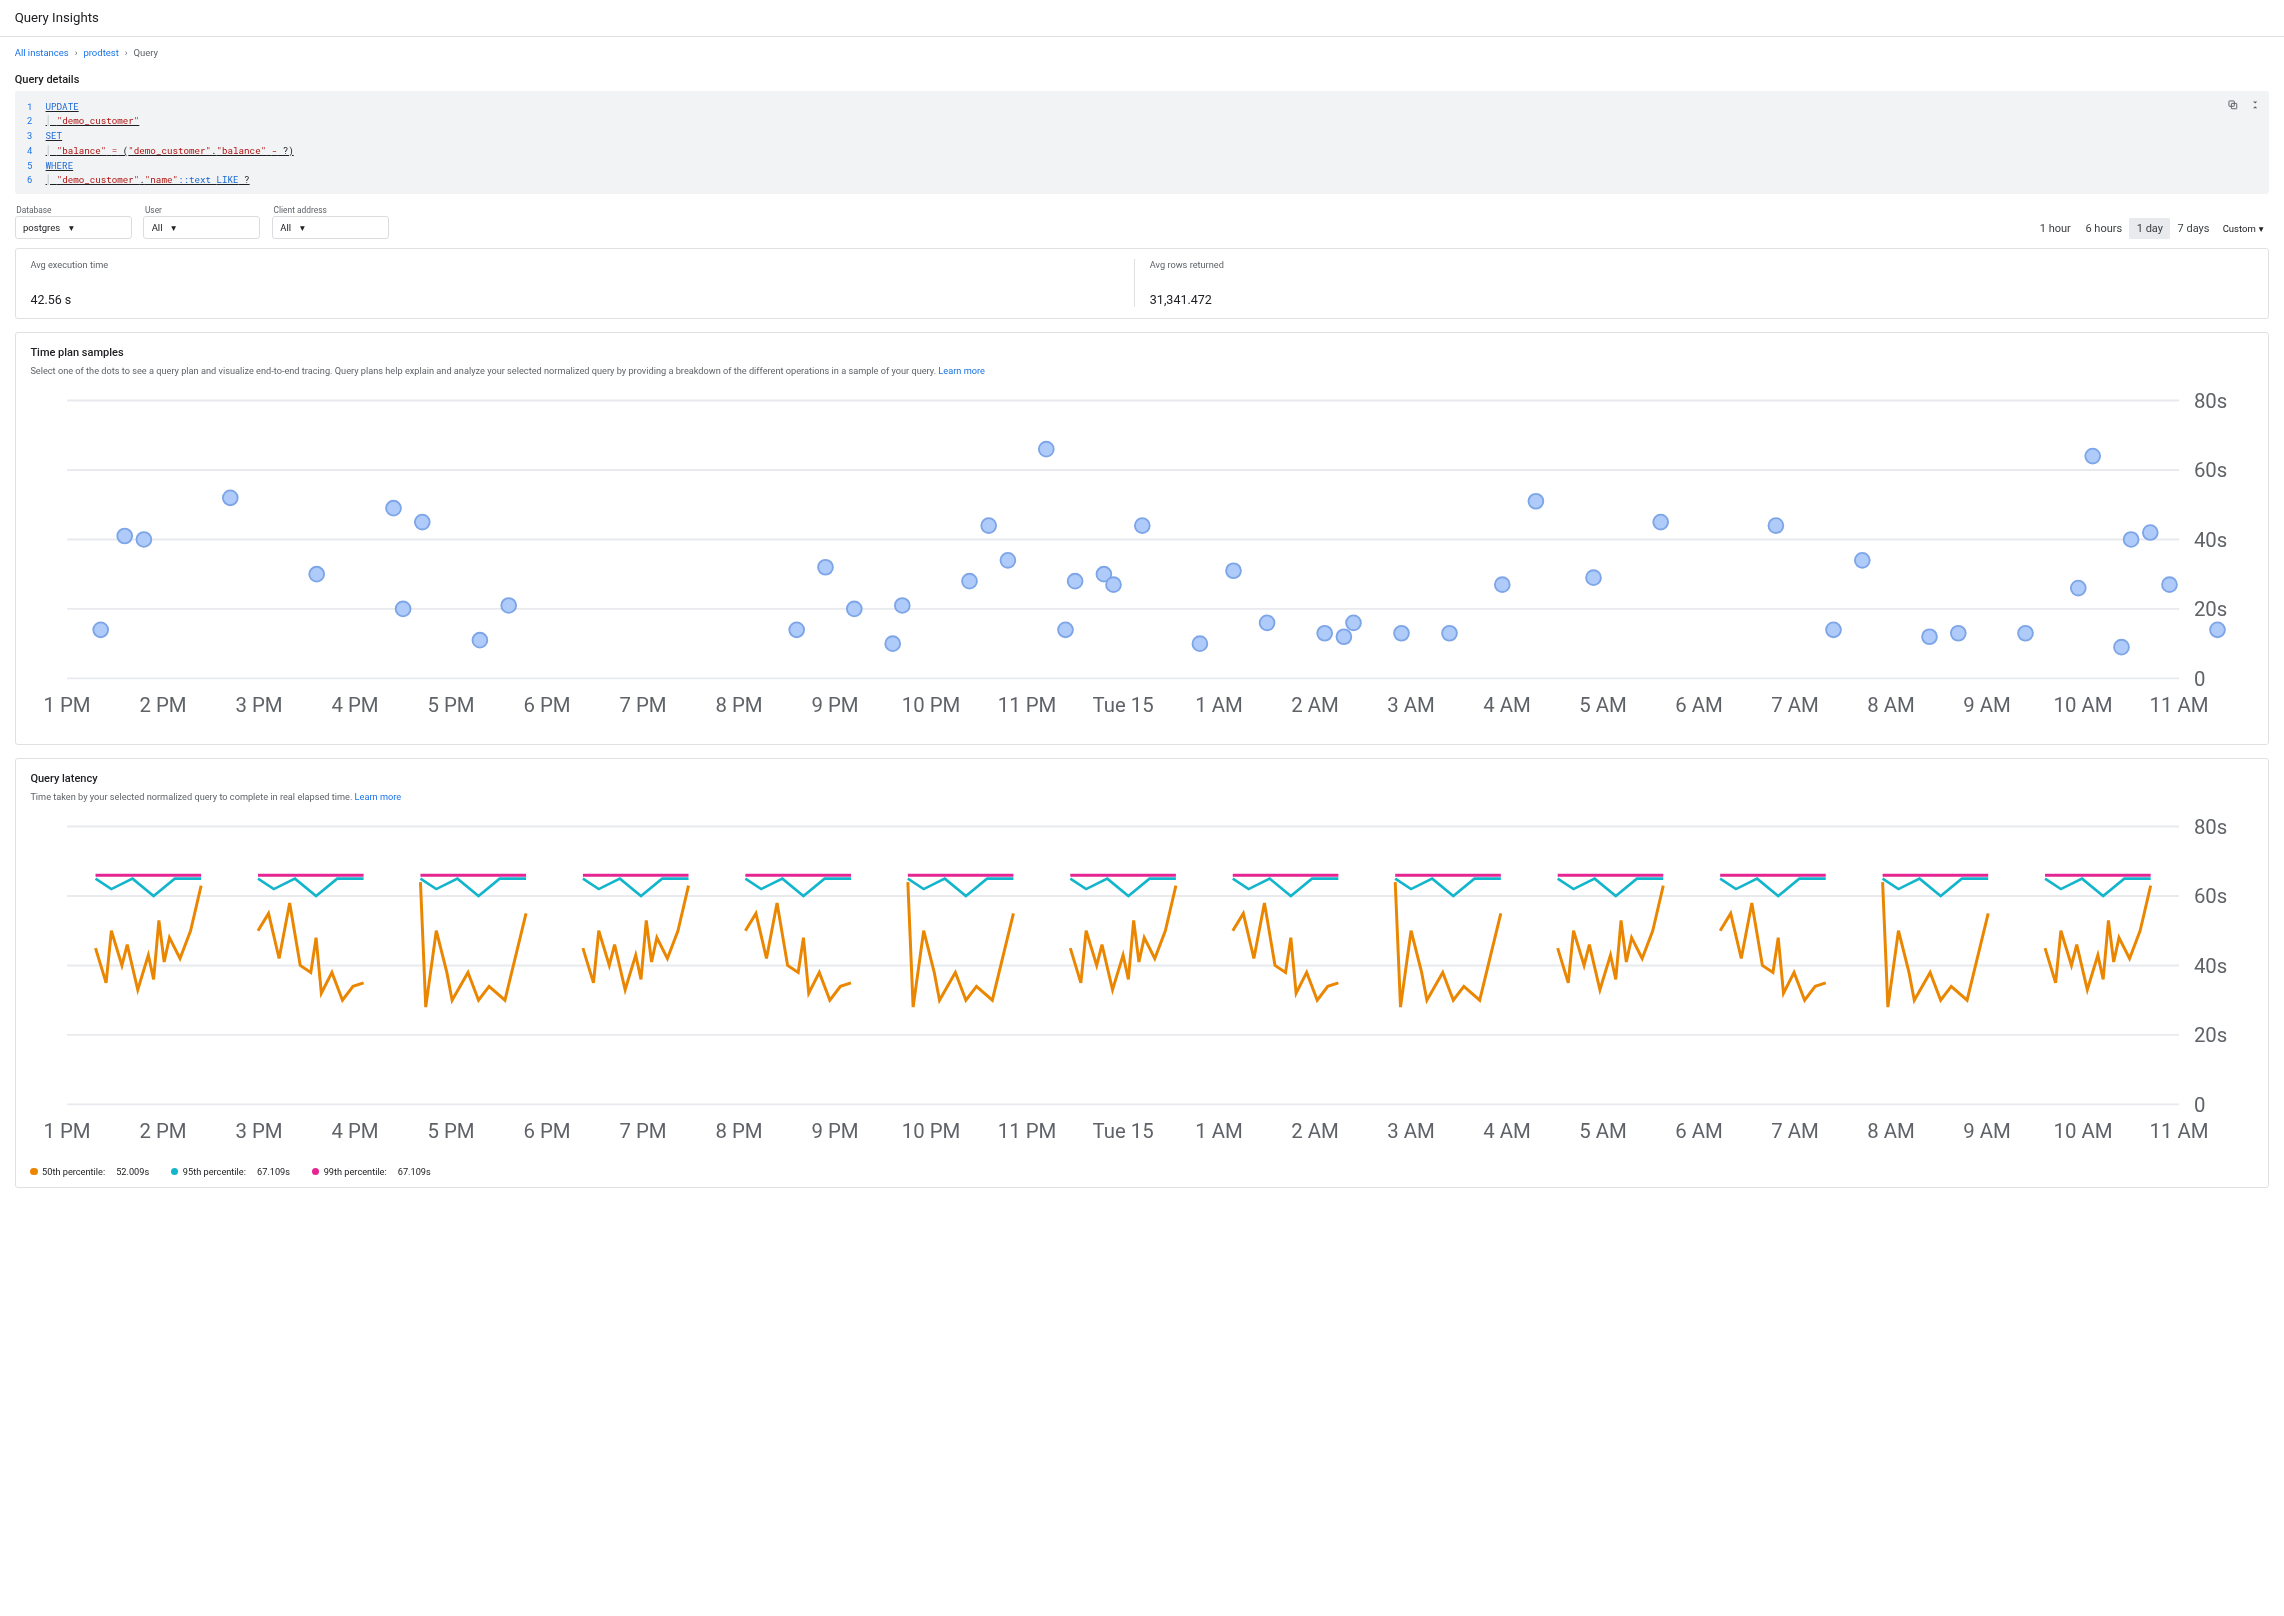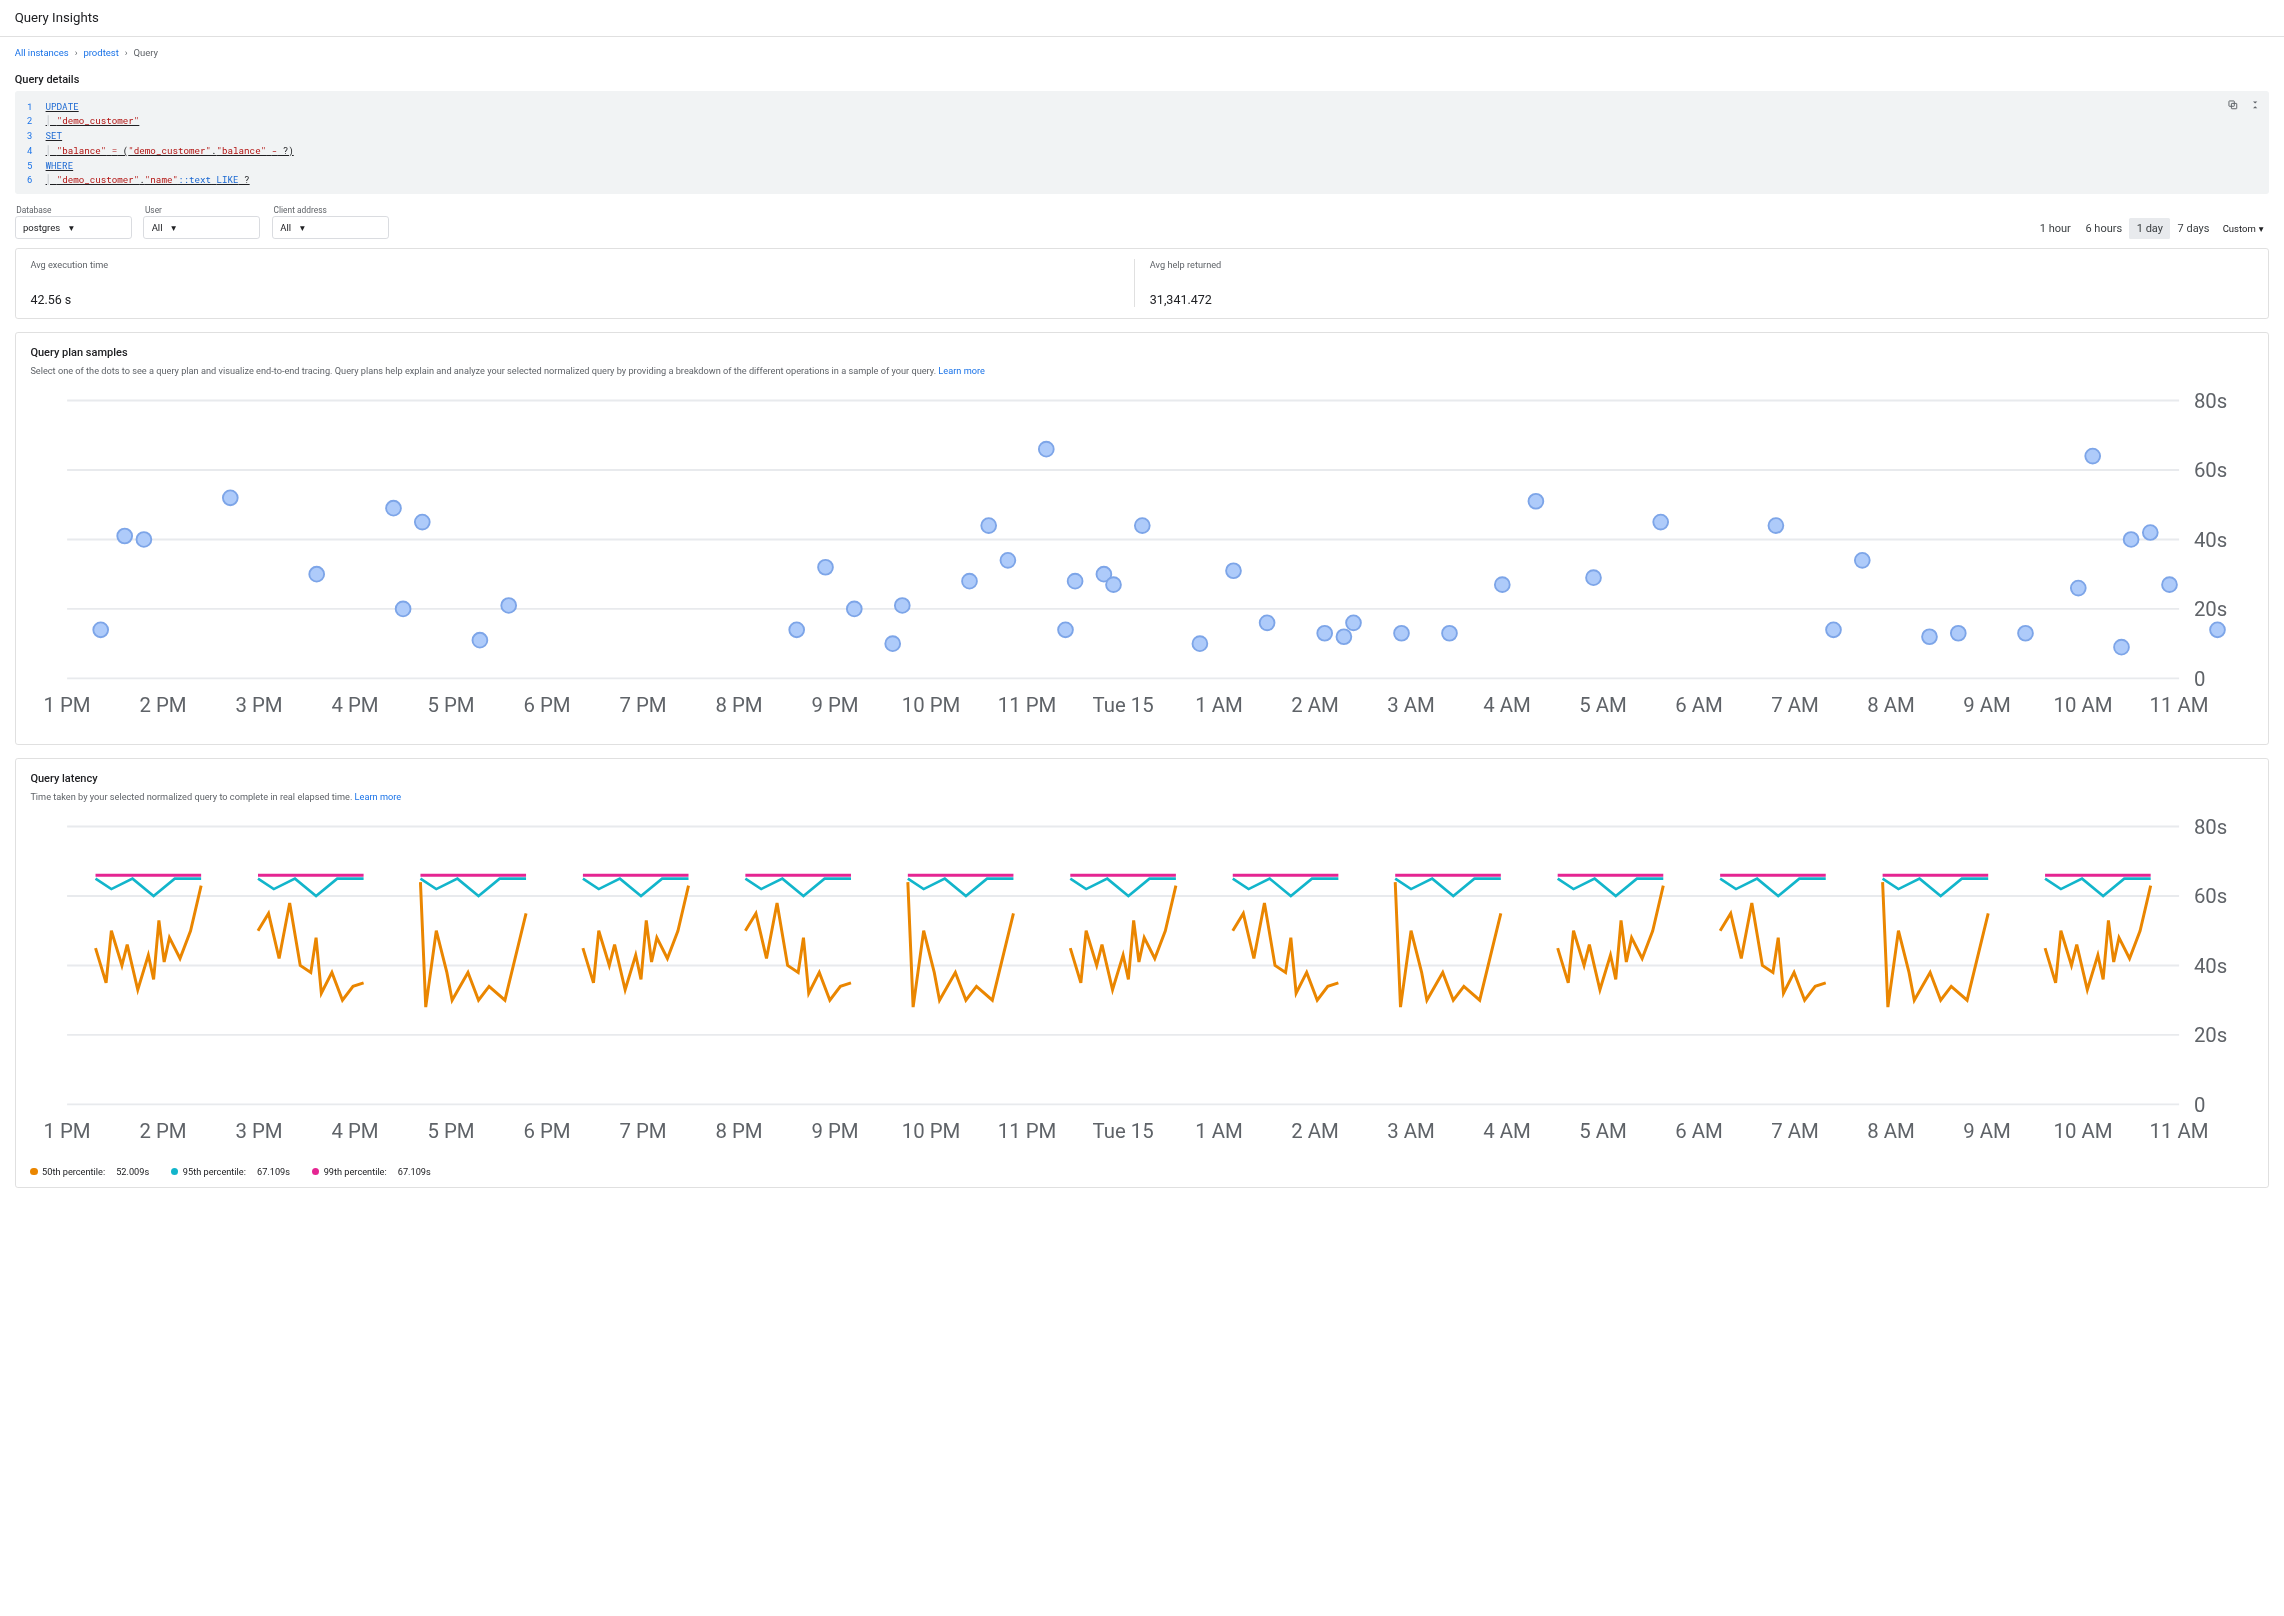--- a/index.html
+++ b/index.html
@@ -144,27 +144,27 @@
         <span class="custom-tab">Custom <span>▾</span></span>
       </div>
   </div>
 
   <div class="stats-card">
     <div class="stat">
       <div class="stat-label">Avg execution time</div>
       <div class="stat-value">42.56 s</div>
     </div>
     <div class="stat">
-      <div class="stat-label">Avg help returned</div>
+      <div class="stat-label">Avg rows returned</div>
       <div class="stat-value">31,341.472</div>
     </div>
   </div>
 
   <div class="chart-card">
-    <div class="chart-title">Query plan samples</div>
+    <div class="chart-title">Time plan samples</div>
     <div class="chart-desc">
       <span>Select one of the dots to see a query plan and visualize end-to-end tracing. Query plans help explain and analyze your selected normalized query by providing a breakdown of the different operations in a sample of your query. </span><a href="#">Learn more</a>
     </div>
     <svg id="scatter-svg" class="chart-svg" viewBox="0 0 1200 190" style="font-size:13px">
         <line x1="20" x2="1160" y1="160" y2="160" stroke="#e8eaed" stroke-width="1"></line>
         <text x="1168" y="164" fill="#5f6368" font-size="11">0</text>
         <line x1="20" x2="1160" y1="122.5" y2="122.5" stroke="#e8eaed" stroke-width="1"></line>
         <text x="1168" y="126.5" fill="#5f6368" font-size="11">20s</text>
         <line x1="20" x2="1160" y1="85" y2="85" stroke="#e8eaed" stroke-width="1"></line>
         <text x="1168" y="89" fill="#5f6368" font-size="11">40s</text>

